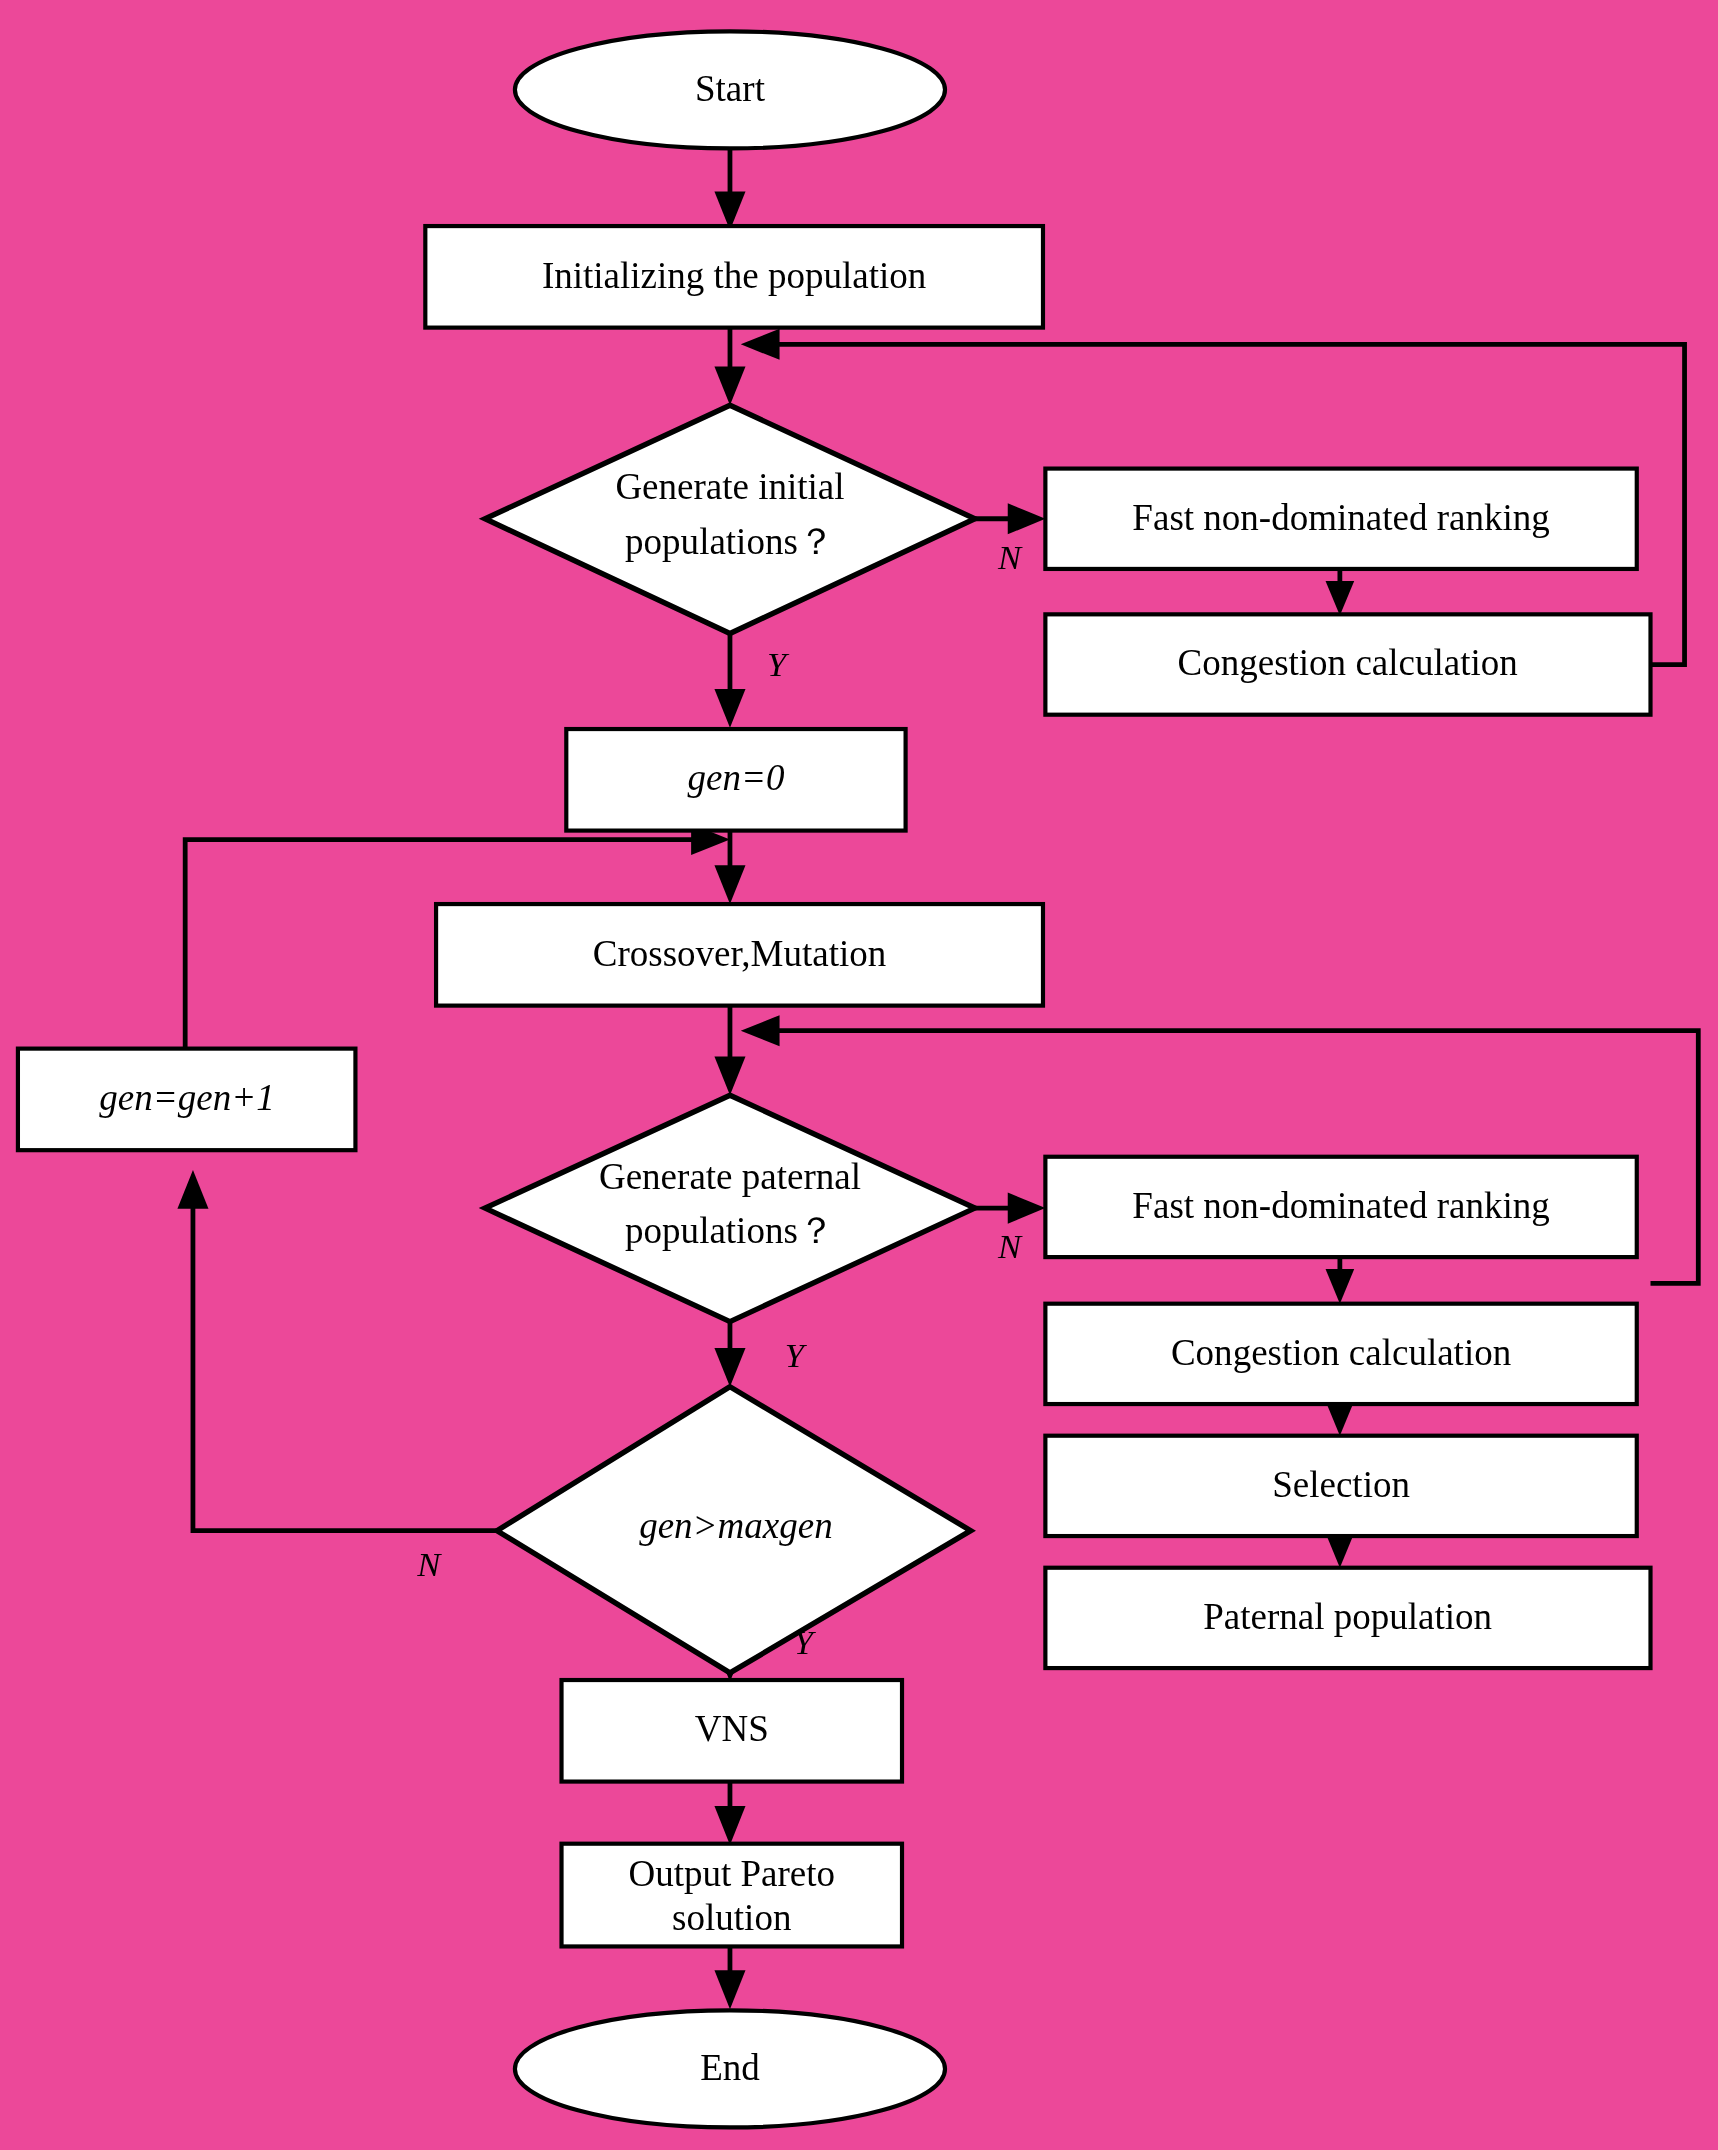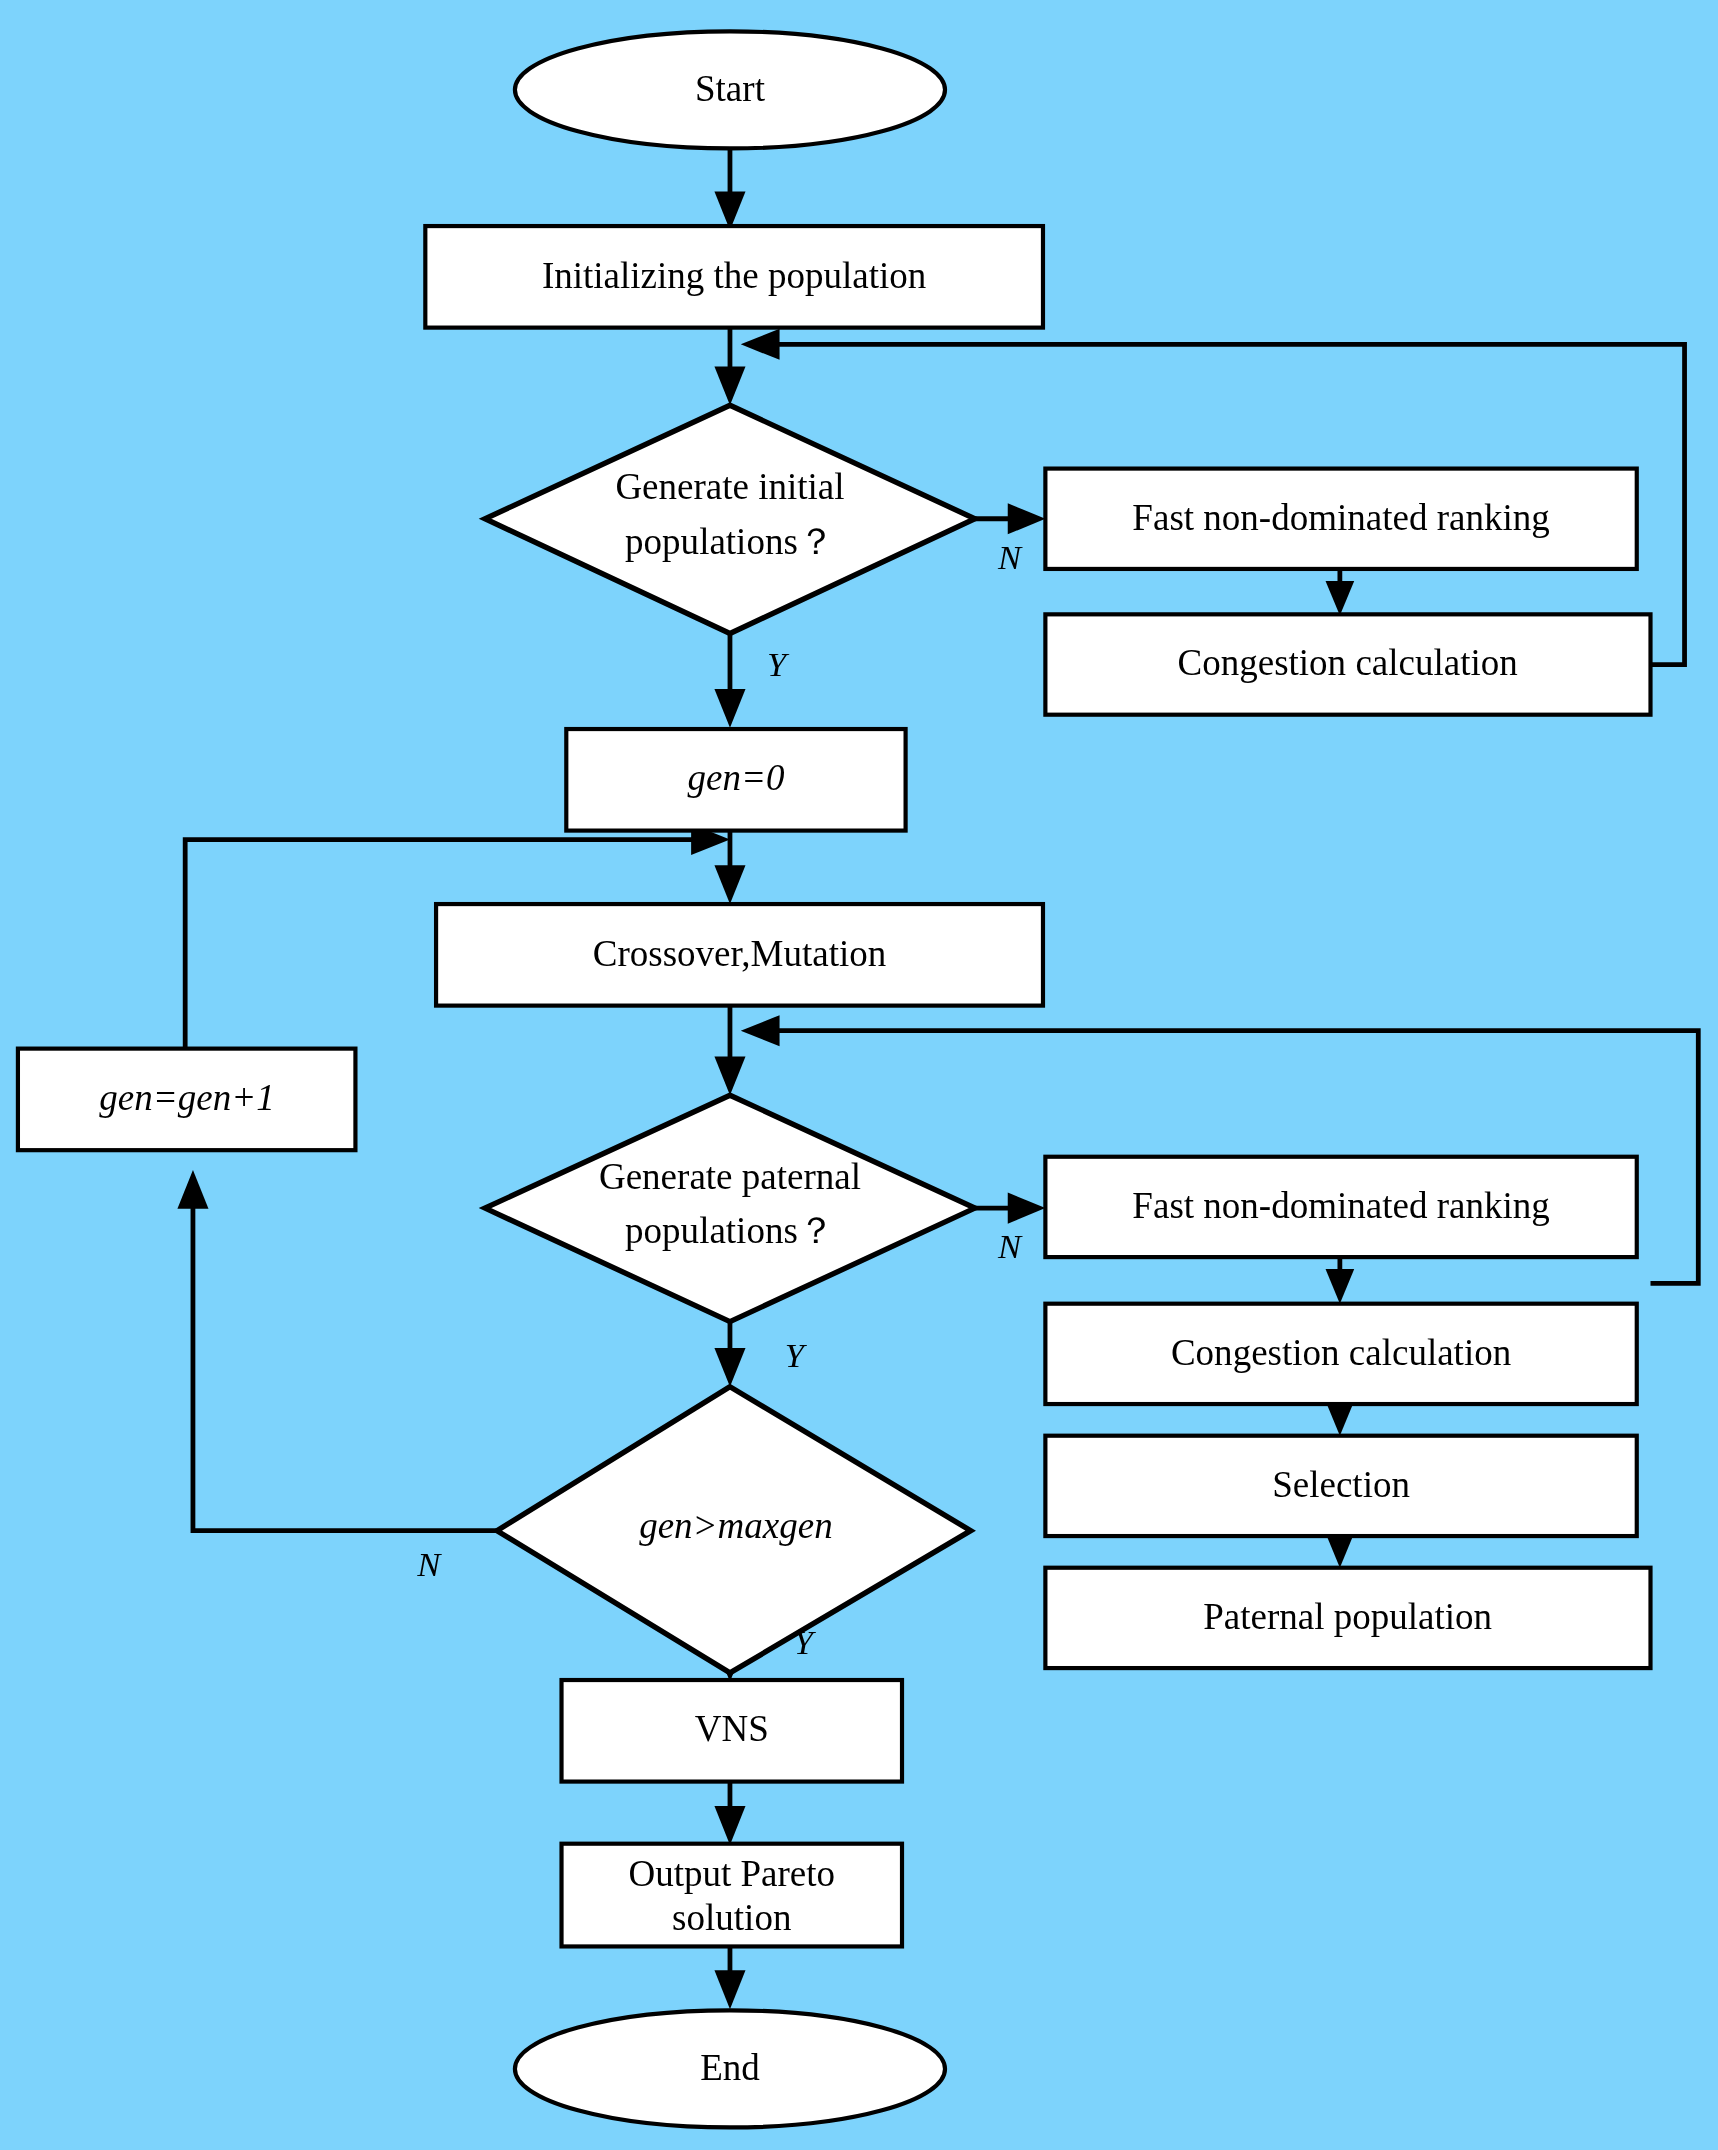--- a/index.html
+++ b/index.html
@@ -10,21 +10,21 @@
   body {
     width: 1718px;
     height: 2151px;
     font-family: "Liberation Serif", "DejaVu Serif", serif;
     overflow: hidden;
   }
   #flowchart-root {
     position: relative;
     width: 1718px;
     height: 2151px;
-    background: #7dd3fc;
+    background: #ec4899;
   }
   svg.chart-canvas {
     position: absolute;
     top: 0;
     left: 0;
     width: 1718px;
     height: 2151px;
     display: block;
   }
   .shape-outline {

